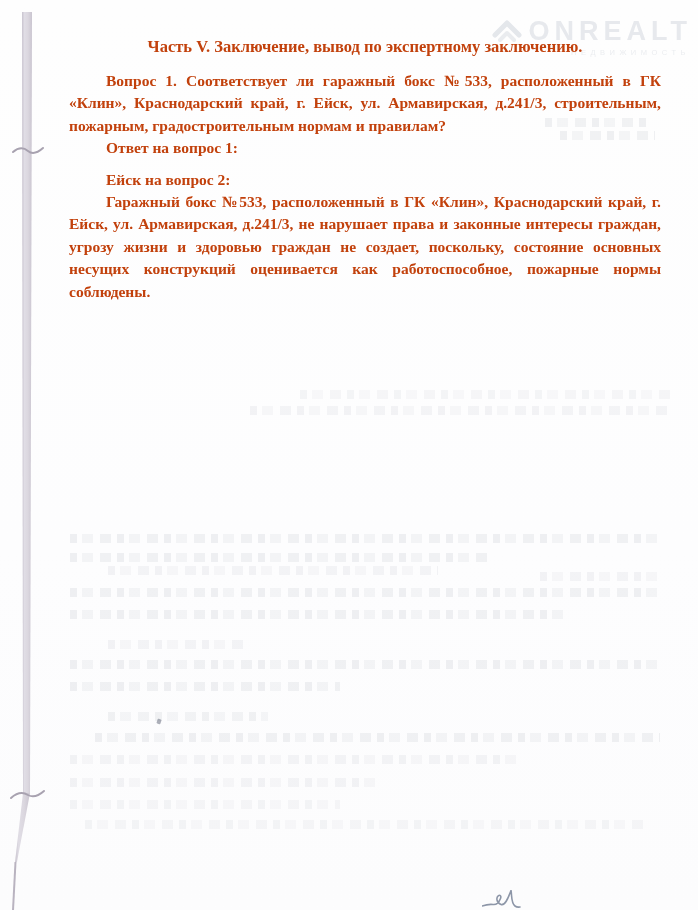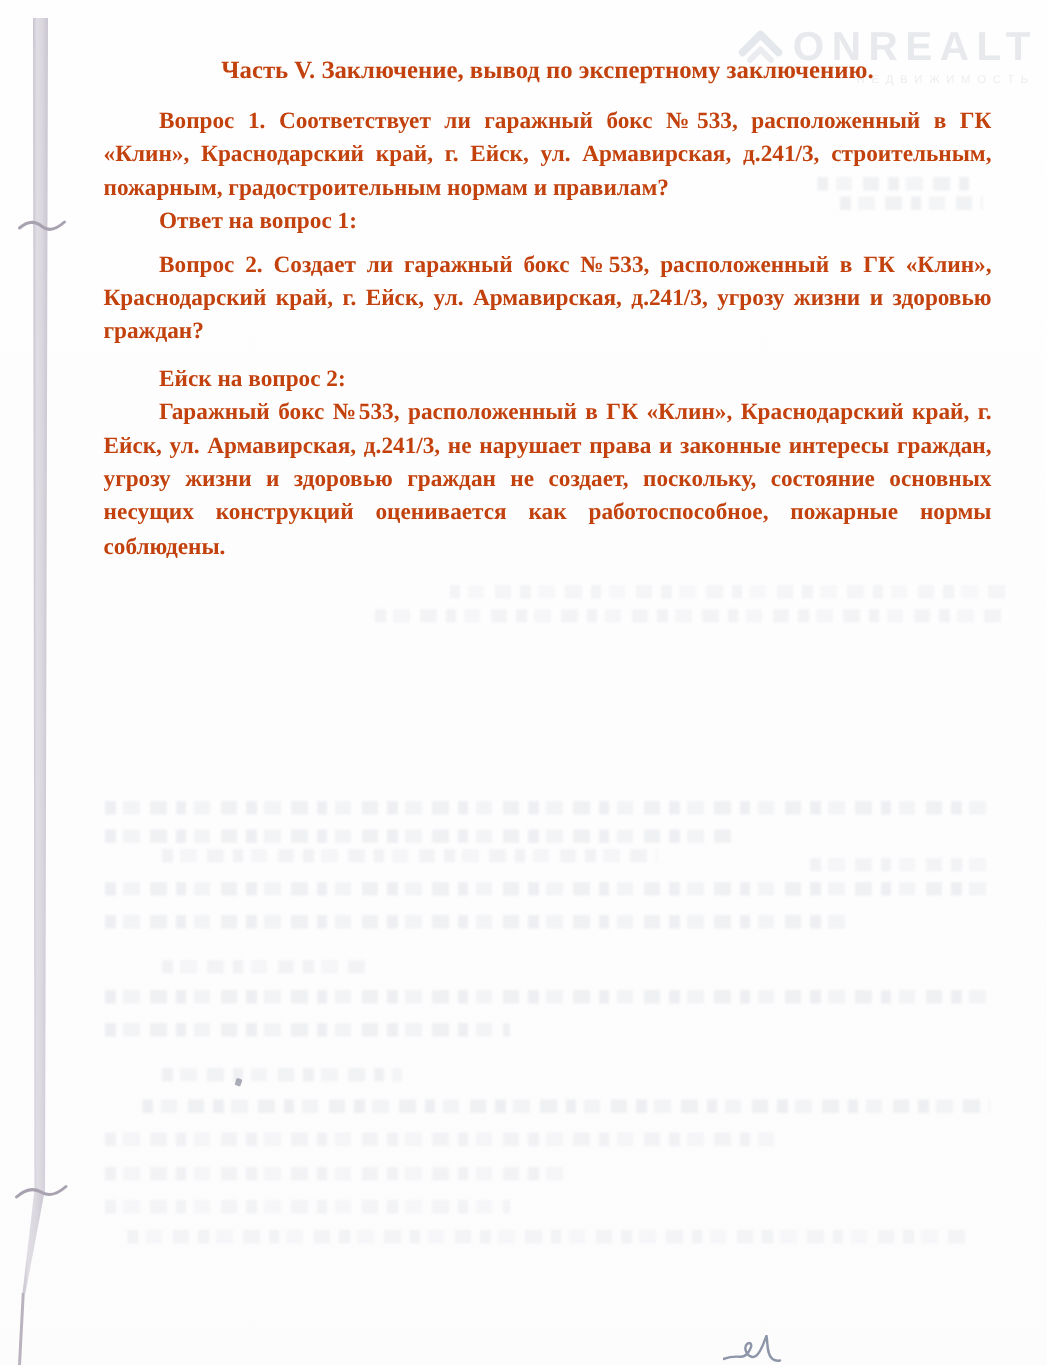--- a/index.html
+++ b/index.html
@@ -103,21 +103,20 @@
 
 <div class="doc">
   <h1 class="doc-title">Часть V. Заключение, вывод по экспертному заключению.</h1>
 
   <p class="question-1">Вопрос 1. Соответствует ли гаражный бокс №533, расположенный в ГК «Клин», Краснодарский край, г. Ейск, ул. Армавирская, д.241/3, строительным, пожарным, градостроительным нормам и правилам?</p>
 
   <p class="answer-label-1">Ответ на вопрос 1:</p>
 
 
 
-  <p class="question-2">Вопрос 2. Создает ли гаражный бокс №533, расположенный в ГК «Клин», Краснодарский край, г. Ейск, ул. Армавирская, д.241/3, угрозу жизни и здоровью граждан?</p>
 
   <p class="answer-label-2">Ейск на вопрос 2:</p>
 
   <p class="answer-2">Гаражный бокс №533, расположенный в ГК «Клин», Краснодарский край, г. Ейск, ул. Армавирская, д.241/3, не нарушает права и законные интересы граждан, угрозу жизни и здоровью граждан не создает, поскольку, состояние основных несущих конструкций оценивается как работоспособное, пожарные нормы соблюдены.</p>
 </div>
 
 <div class="ghost" style="left:545px; top:118px; width:105px;"></div>
 <div class="ghost" style="left:560px; top:131px; width:95px;"></div>
 <div class="ghost" style="left:300px; top:390px; width:370px; opacity:.35;"></div>
 <div class="ghost" style="left:250px; top:406px; width:420px; opacity:.4;"></div>

